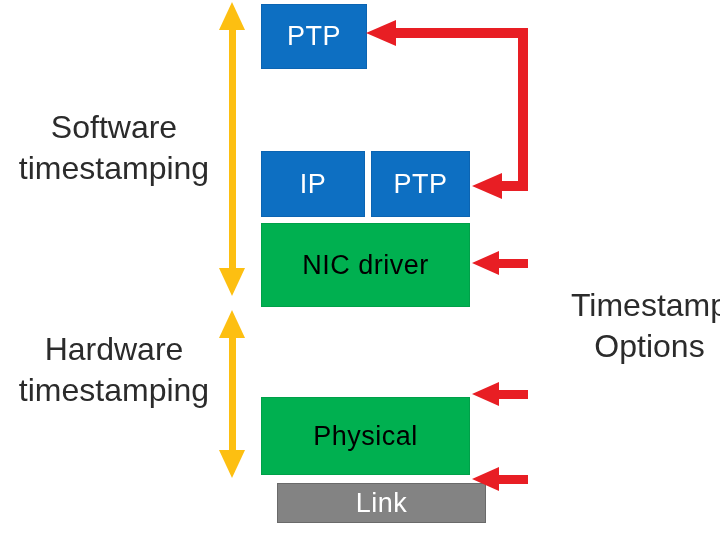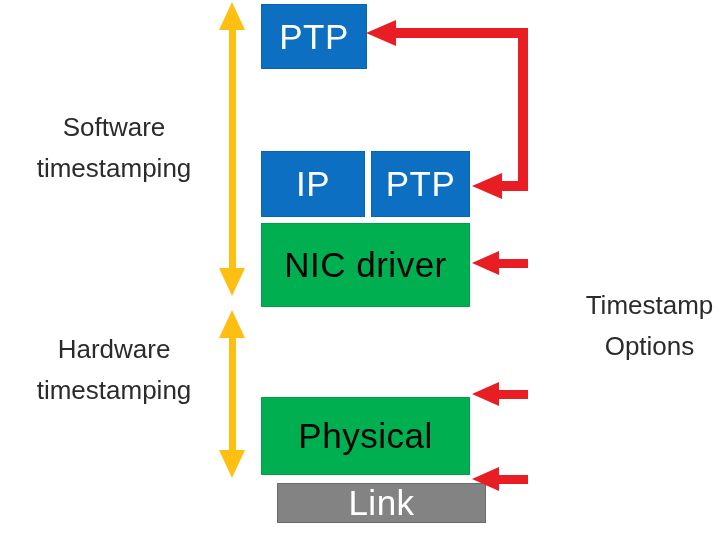--- a/index.html
+++ b/index.html
@@ -15,33 +15,33 @@
     background: #ffffff;
     overflow: hidden;
   }
   
   .box {
     position: absolute;
     display: flex;
     align-items: center;
     justify-content: center;
     color: #ffffff;
-    font-size: 35px;
+    font-size: 27px;
     letter-spacing: 0.5px;
     box-sizing: border-box;
   }
   .box.blue  { background: var(--blue);  border: 1px solid rgba(0,40,90,0.15); }
   .box.green { background: var(--green); border: 1px solid rgba(0,90,45,0.18); color: #000000; }
   .box.gray  { background: var(--gray);  border: 1px solid rgba(60,60,60,0.35); }
 
   
   .txt-label {
     position: absolute;
     color: var(--text);
-    font-size: 26px;
+    font-size: 32px;
     line-height: 41px;
     text-align: center;
     white-space: nowrap;
   }
 
   
   .yshaft {
     position: absolute;
     width: 7px;
     left: 229px;

